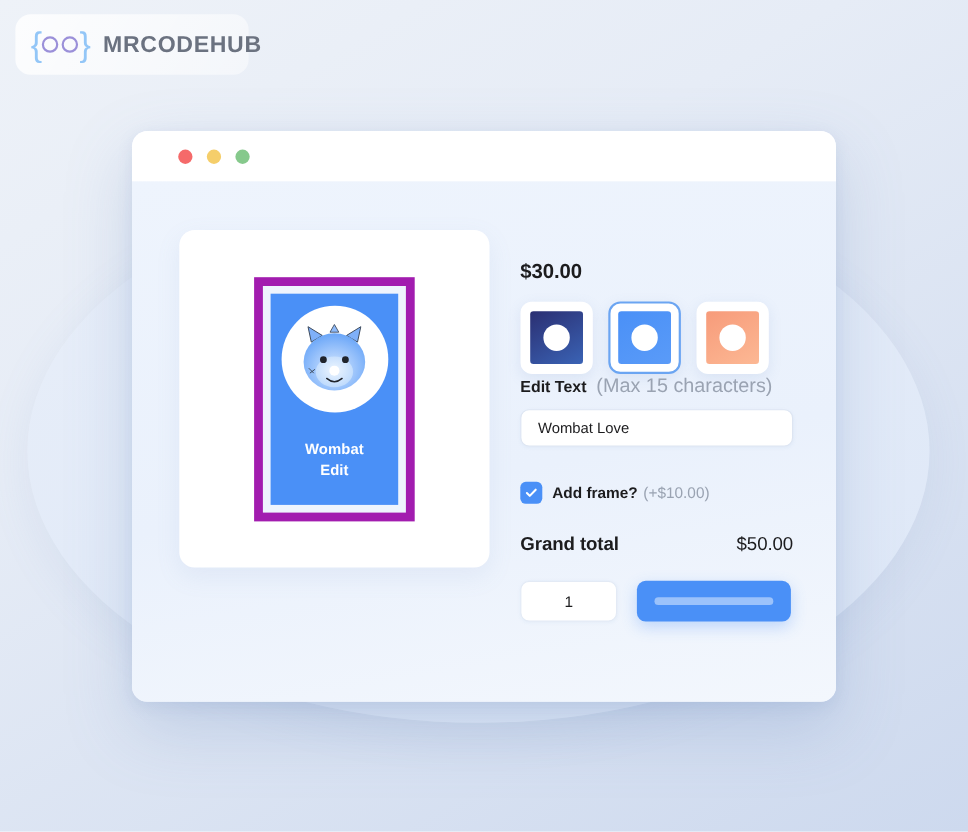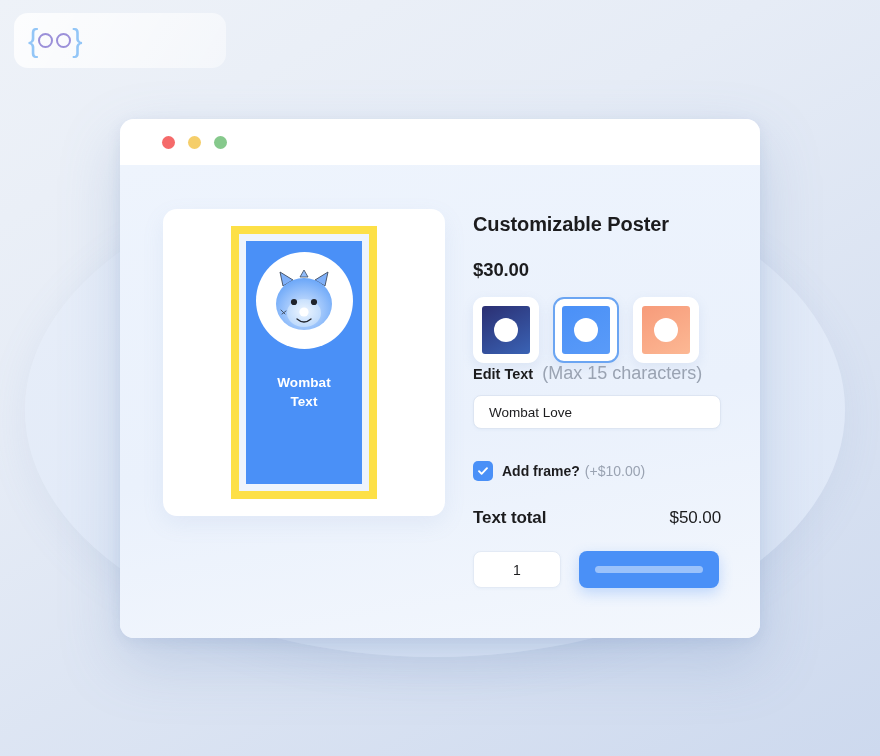--- a/index.html
+++ b/index.html
@@ -101,22 +101,22 @@
     background: #fff;
     border-radius: 14px;
     box-shadow: 0 8px 22px rgba(120,150,200,0.10);
     display: flex;
     align-items: center;
     justify-content: center;
     flex: none;
   }
   #poster-frame {
     width: 146px;
-    height: 273px;
-    background: #fde047;
+    height: 222px;
+    background: #a21caf;
     padding: 8px;
   }
   #poster-mat {
     width: 100%; height: 100%;
     background: #eef4fd;
     padding: 7px;
   }
   #poster-art {
     width: 100%; height: 100%;
     background: #4a90f7;
@@ -271,20 +271,21 @@
 
 <div id="logo">
   <div class="brace-mark">
     <span class="brace">{</span>
     <span class="oo">
       <span class="oring"></span>
       <span class="oring"></span>
     </span>
     <span class="brace">}</span>
   </div>
+  <span class="brand">MRCODEHUB</span>
 </div>
 
 <div id="window">
 
   <div id="titlebar">
     <span class="dot red"></span>
     <span class="dot yellow"></span>
     <span class="dot green"></span>
   </div>
 
@@ -321,30 +322,29 @@
 
                 <circle cx="37" cy="48" r="4.6" fill="#ffffff"></circle>
 
                 <path d="M30 55 Q37 61 44 55" stroke="#20242c" stroke-width="1.3" fill="none" stroke-linecap="round"></path>
 
                 <path d="M14 46 L18 50 M15 50 L19 47" stroke="#3d4a5c" stroke-width="0.9" stroke-linecap="round"></path>
               </svg>
             </div>
             <div id="poster-text">
               <div>Wombat</div>
-              <div>Text</div>
+              <div>Edit</div>
             </div>
           </div>
         </div>
       </div>
     </div>
 
     <div id="details">
 
-      <div id="product-title">Customizable Poster</div>
       <div id="product-price">$30.00</div>
 
       <div id="swatches">
         <div class="swatch">
           <div class="swatch-inner" style="background:linear-gradient(150deg,#2b2f72,#3a63b5);">
             <div class="swatch-dot"></div>
           </div>
         </div>
         <div class="swatch selected">
           <div class="swatch-inner" style="background:linear-gradient(150deg,#4a90f7,#5a9bf8);">
@@ -369,21 +369,21 @@
         <span id="frame-checkbox">
           <svg width="12" height="12" viewBox="0 0 12 12">
             <path d="M2 6.2 L4.6 8.8 L10 3.2" stroke="#ffffff" stroke-width="1.9" fill="none" stroke-linecap="round" stroke-linejoin="round"></path>
           </svg>
         </span>
         <span id="frame-label">Add frame?</span>
         <span id="frame-extra">(+$10.00)</span>
       </div>
 
       <div id="total-row">
-        <span id="total-label">Text total</span>
+        <span id="total-label">Grand total</span>
         <span id="total-value">$50.00</span>
       </div>
 
       <div id="action-row">
         <div id="qty-input">1</div>
         <div id="add-to-cart">
           <span class="bar"></span>
         </div>
       </div>
 

